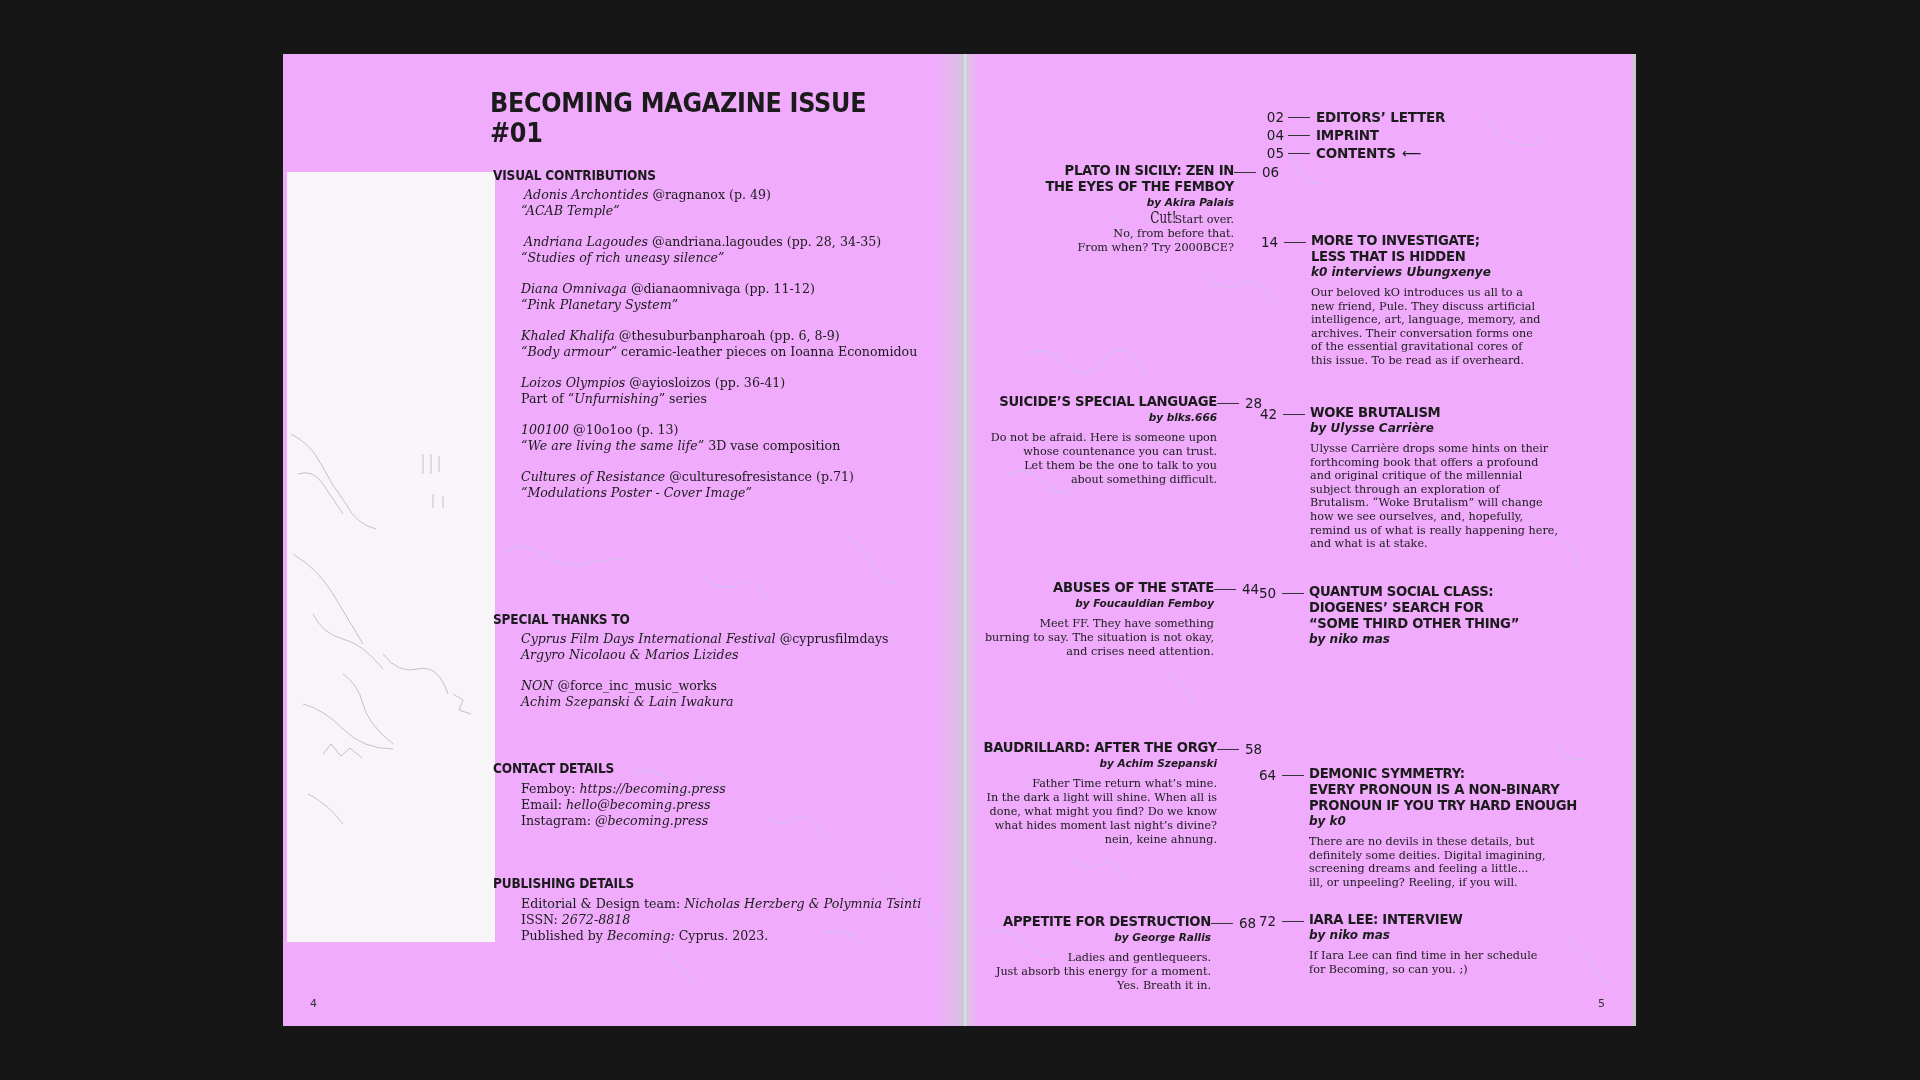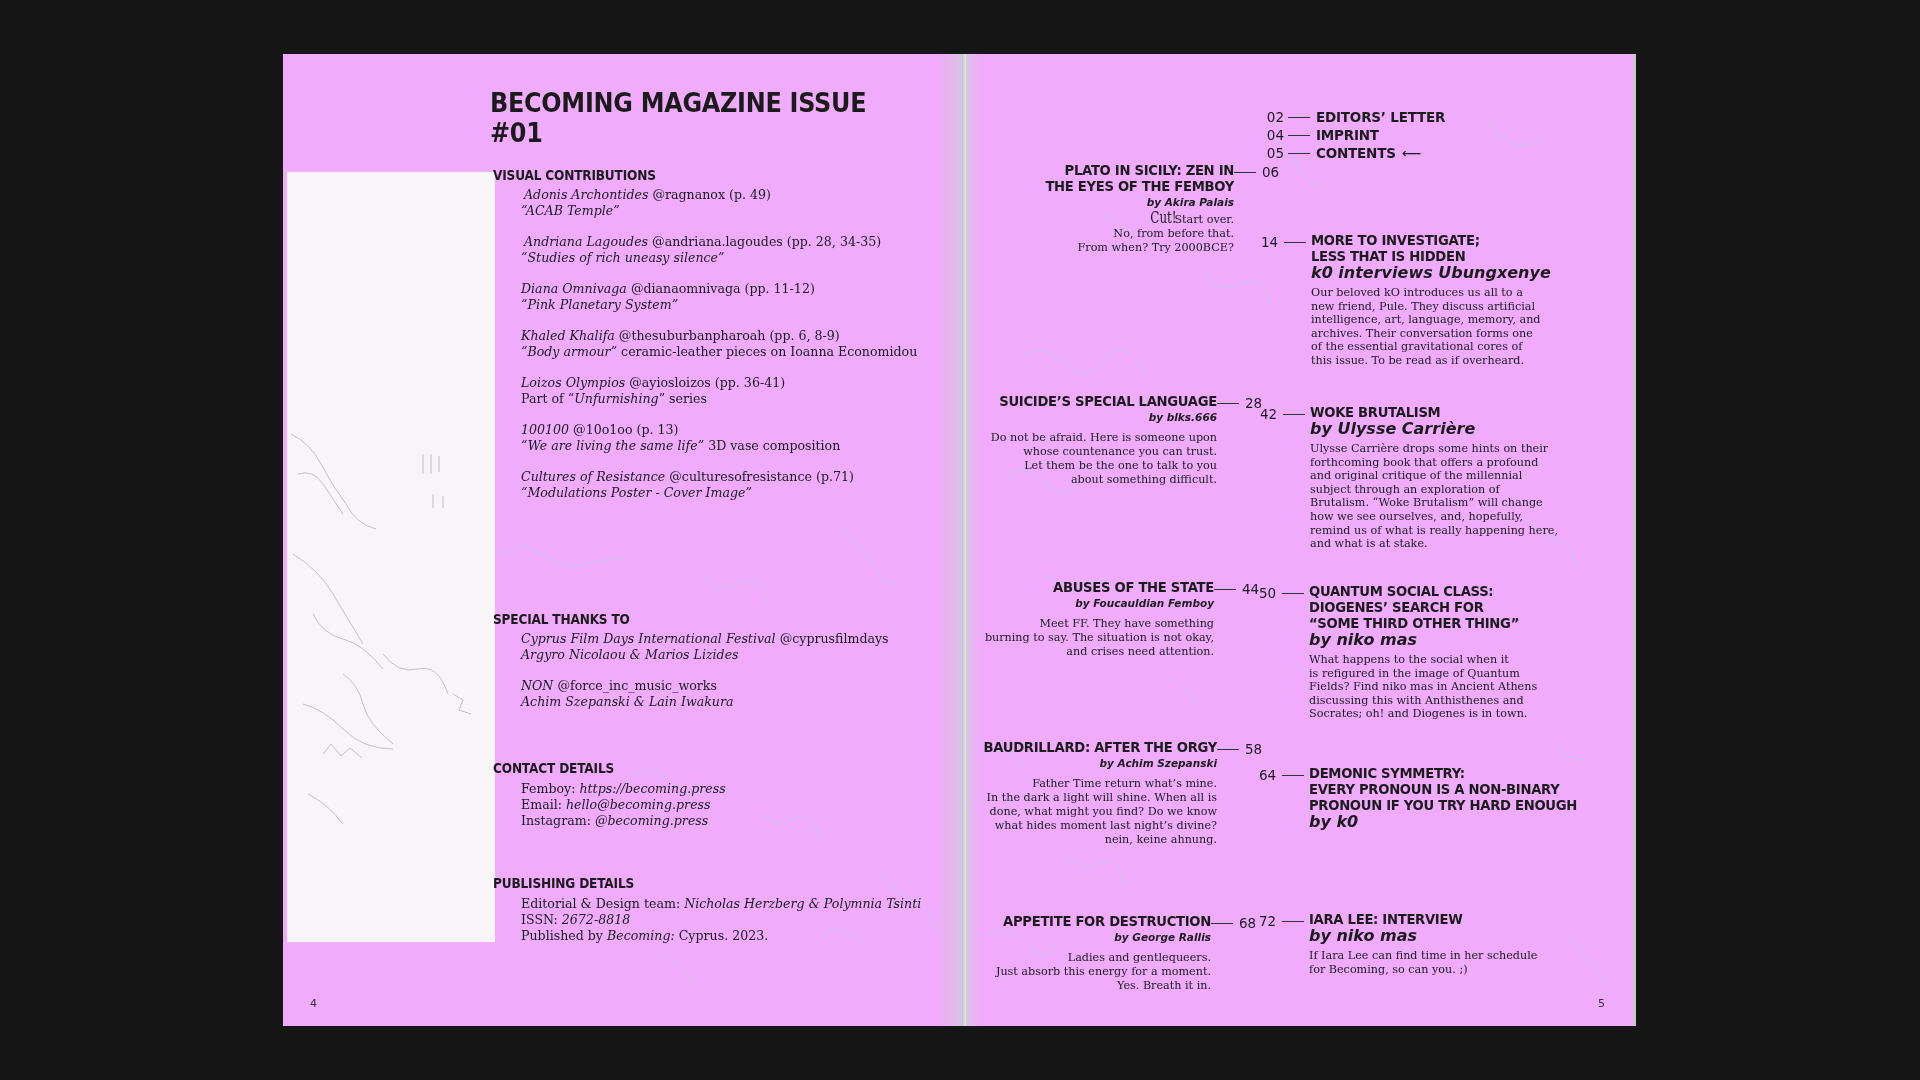--- a/index.html
+++ b/index.html
@@ -65,21 +65,21 @@
   .l-entry { position:absolute; right:388px; text-align:right; width:260px; }
   .l-head { font-family:"DejaVu Sans", sans-serif; font-weight:bold; font-size:13.2px; line-height:16px; letter-spacing:-0.3px; }
   .l-by { font-family:"DejaVu Sans", sans-serif; font-weight:bold; font-style:italic; font-size:10.5px; line-height:15px; margin-bottom:6px;}
   .l-body { font-size:11.2px; line-height:14px; }
   .l-numdash { position:absolute; left:295px; display:flex; align-items:center; font-family:"DejaVu Sans", sans-serif; font-size:13.5px; }
   .l-numdash .dash { margin:0 6px 0 2px; }
 
   .r-entry { position:absolute; left:362px; width:260px; }
   .r-numdash { position:absolute; left:312px; display:flex; align-items:center; font-family:"DejaVu Sans", sans-serif; font-size:13.5px; }
   .r-head { font-family:"DejaVu Sans", sans-serif; font-weight:bold; font-size:13.2px; line-height:16px; letter-spacing:-0.3px; }
-  .r-by { font-family:"DejaVu Sans", sans-serif; font-weight:bold; font-style:italic; font-size:16px; line-height:15px; margin-bottom:6px;}
+  .r-by { font-family:"DejaVu Sans", sans-serif; font-weight:bold; font-style:italic; font-size:12px; line-height:15px; margin-bottom:6px;}
   .r-body { font-size:11.2px; line-height:13.6px; }
   .cut { font-family:"DejaVu Serif", serif; font-size:17px; transform:scaleX(0.7); display:inline-block; transform-origin:right bottom; margin-right:-6px;}
 </style>
 </head>
 <body>
 
 <div class="spread">
 
   <div class="page page-left">
     <div class="pink-panel"></div>
@@ -350,40 +350,39 @@
       <span>50</span>
       <span class="dash" style="margin:0 6px 0 6px"></span>
     </div>
     <div class="r-entry" style="top:530px; left:343px">
       <div class="r-head">
         <div>QUANTUM SOCIAL CLASS:</div>
         <div>DIOGENES’ SEARCH FOR</div>
         <div>“SOME THIRD OTHER THING”</div>
       </div>
       <div class="r-by">by niko mas</div>
-      <div class="r-body">
-        <div>What happens to the social when it</div>
-        <div>is refigured in the image of Quantum</div>
-        <div>Fields? Find niko mas in Ancient Athens</div>
-        <div>discussing this with Anthisthenes and</div>
-        <div>Socrates; oh! and Diogenes is in town.</div>
-      </div>
     </div>
 
     <div class="r-numdash" style="top:713px; left:293px">
       <span>64</span>
       <span class="dash" style="margin:0 6px 0 6px"></span>
     </div>
     <div class="r-entry" style="top:712px; left:343px; width:280px">
       <div class="r-head">
         <div>DEMONIC SYMMETRY:</div>
         <div>EVERY PRONOUN IS A NON-BINARY</div>
         <div>PRONOUN IF YOU TRY HARD ENOUGH</div>
       </div>
       <div class="r-by">by k0</div>
+      <div class="r-body">
+        <div>There are no devils in these details, but</div>
+        <div>definitely some deities. Digital imagining,</div>
+        <div>screening dreams and feeling a little...</div>
+        <div>ill,  or unpeeling? Reeling, if you will.</div>
+      </div>
     </div>
 
     <div class="r-numdash" style="top:859px; left:293px">
       <span>72</span>
       <span class="dash" style="margin:0 6px 0 6px"></span>
     </div>
     <div class="r-entry" style="top:858px; left:343px">
       <div class="r-head">
         <div>IARA LEE: INTERVIEW</div>
       </div>

